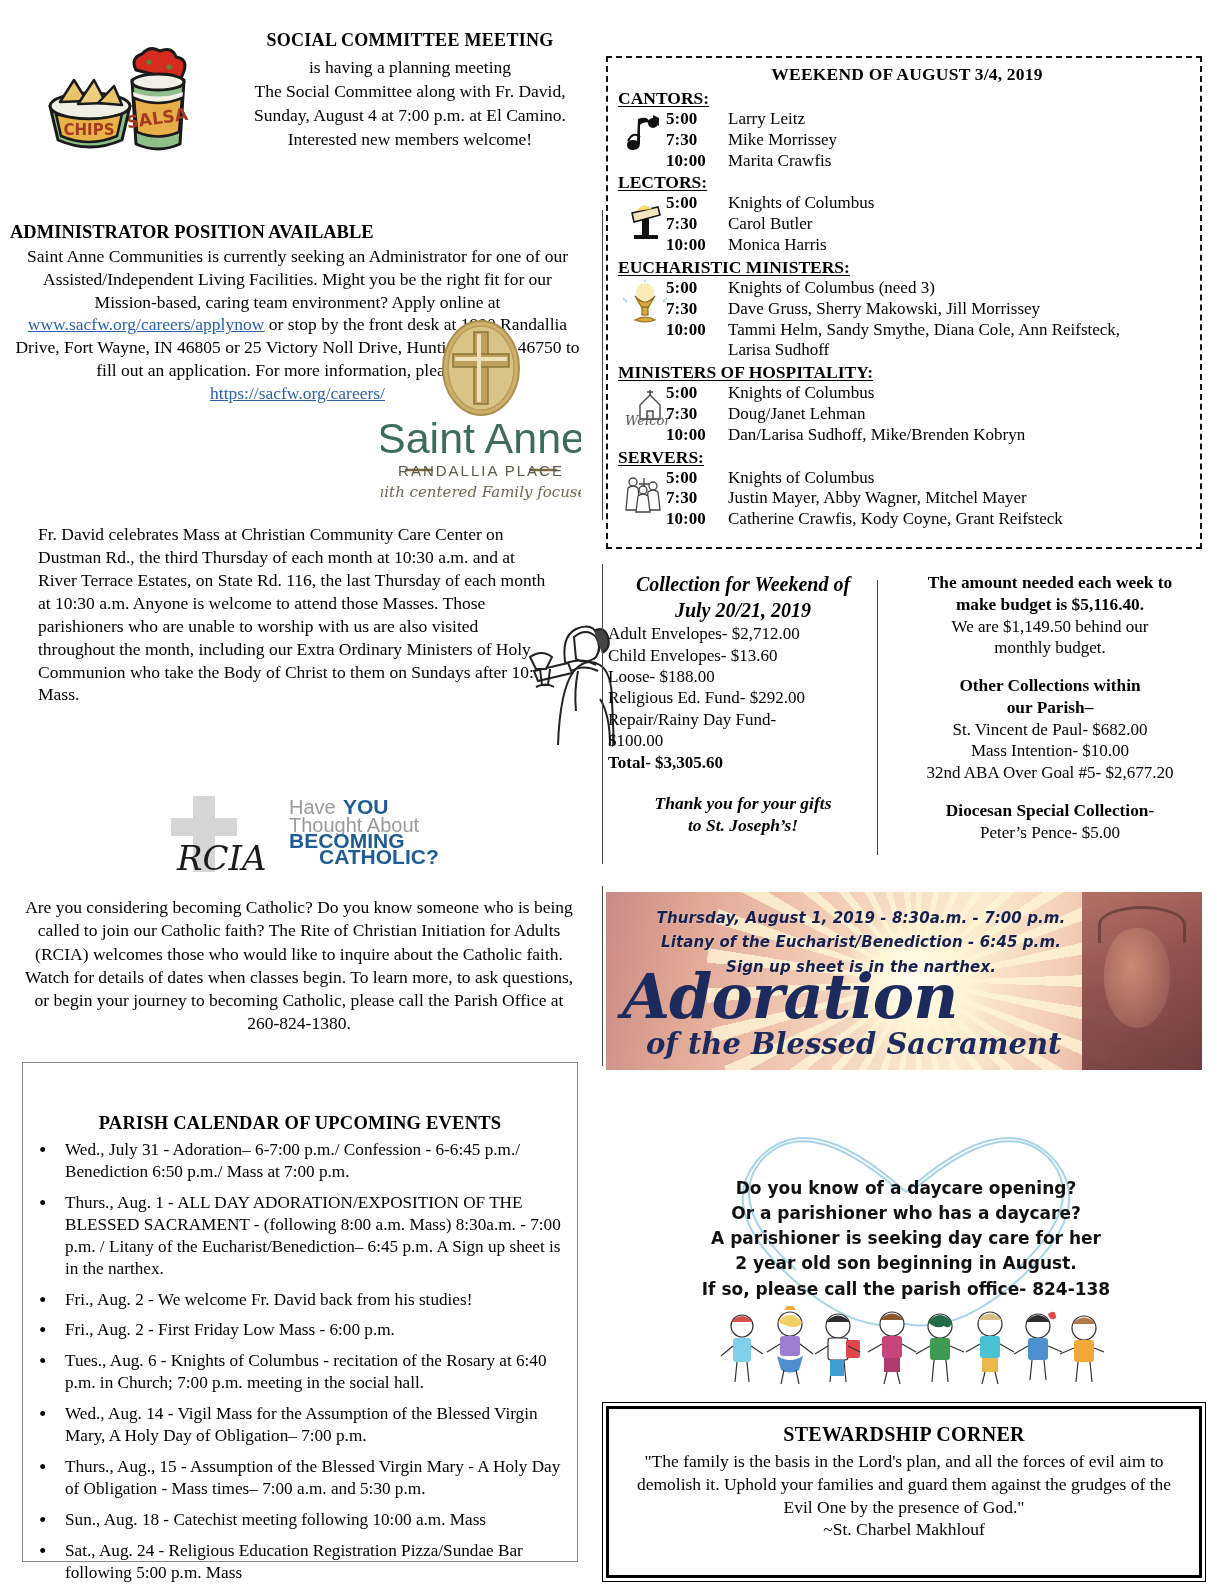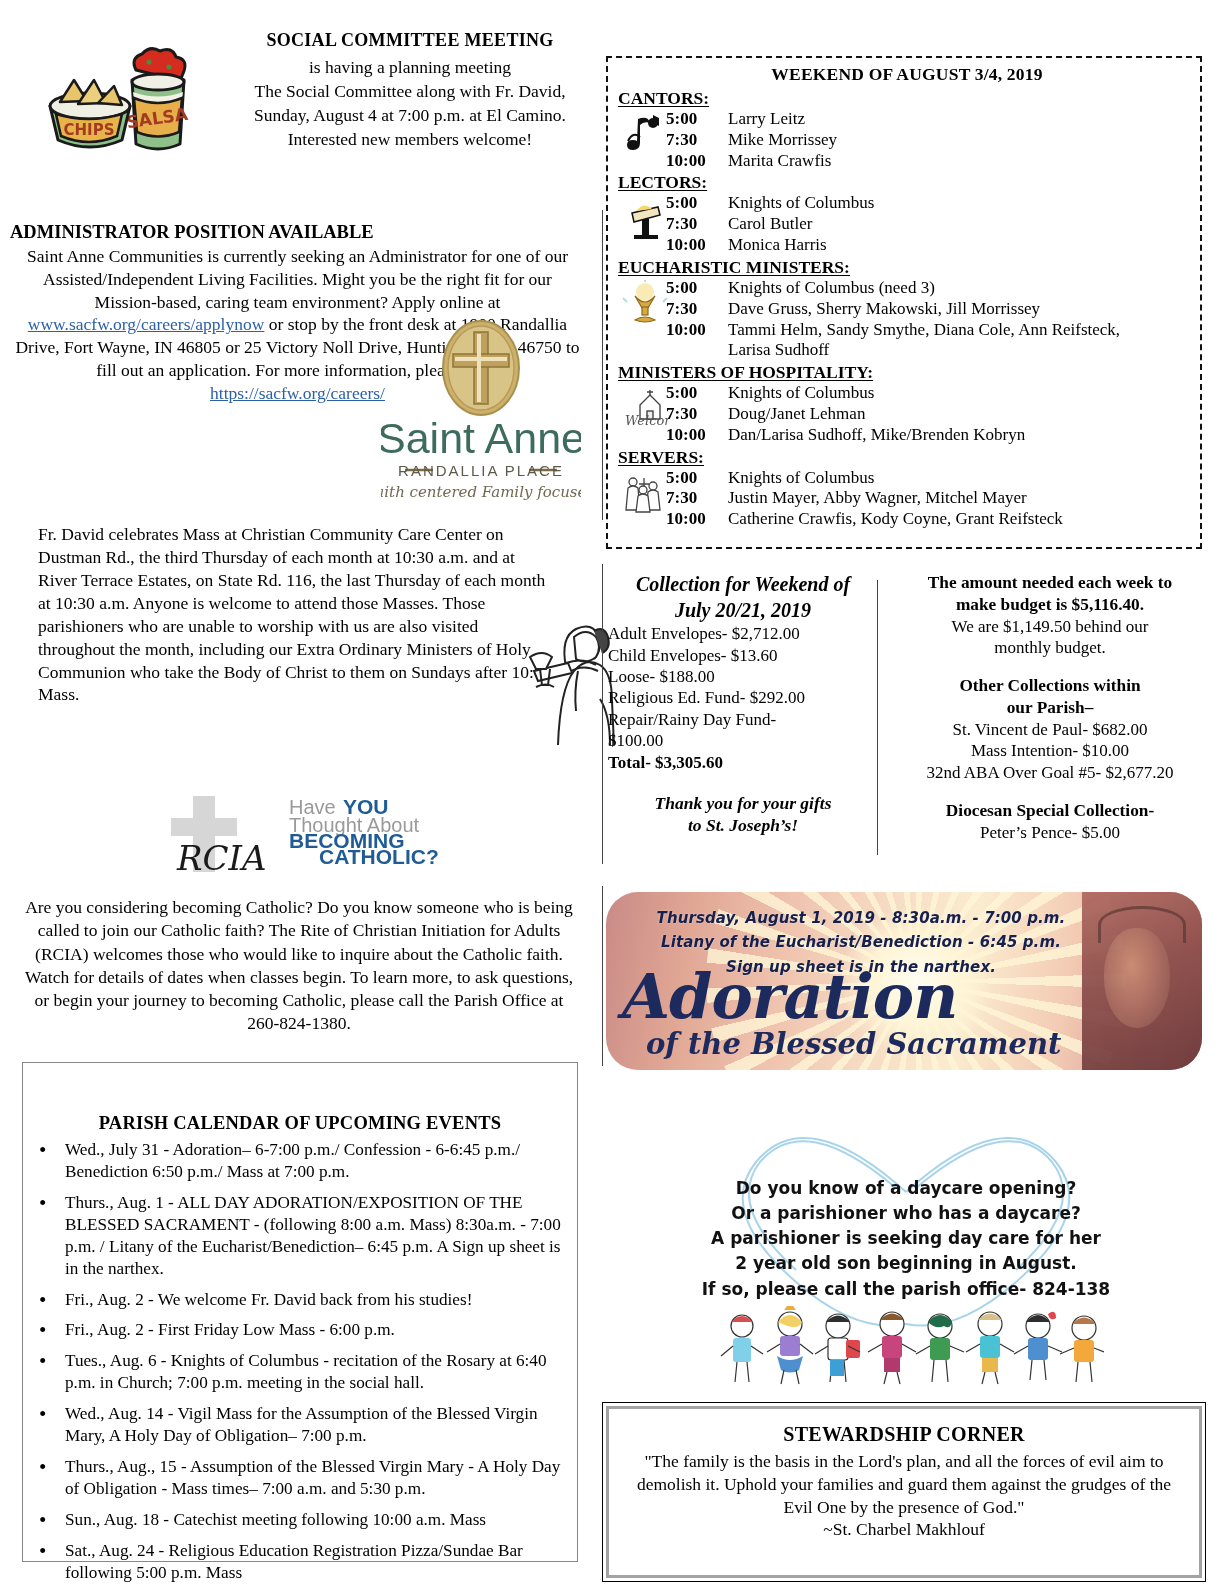--- a/index.html
+++ b/index.html
@@ -170,21 +170,20 @@
   }
   .coll-right .hd { font-weight: bold; font-size: 17.3px; }
   .gap { height: 17px; }
 
   
   .ador {
     position: absolute; left: 12px; top: 868px;
     width: 596px; height: 178px;
     overflow: hidden;
     background: linear-gradient(100deg,#c98a86 0%, #e0a694 14%, #efc3ae 30%, #f6dcc4 46%, #fbeccf 60%, #f3cbb4 76%, #d79a94 92%, #b9726f 100%);
-    border-radius: 32px;
   }
   .ador-rays {
     position: absolute; left: 52%; top: 50%;
     width: 420px; height: 420px;
     transform: translate(-50%,-50%);
     background:
       repeating-conic-gradient(from 0deg at 50% 50%,
         rgba(255,246,214,.92) 0deg 4deg,
         rgba(255,255,255,0) 4deg 11deg);
     border-radius: 50%;
@@ -254,21 +253,21 @@
   }
   .kids {
     position: absolute; left: 108px; top: 222px;
     width: 390px; height: 86px;
   }
 
   
   .stew {
     position: absolute; left: 12px; top: 1382px;
     width: 596px; height: 172px;
-    border: 3px solid #a3a3a3;
+    border: 3px solid #000000;
     outline: 1.5px solid #000; outline-offset: 3px;
     padding: 14px 14px 8px 14px;
   }
   .stew-title {
     text-align: center; font-weight: bold; font-size: 20px;
     letter-spacing: .3px; margin-bottom: 4px;
   }
   .stew-body {
     text-align: center; font-size: 17.5px; line-height: 1.3;
   }

